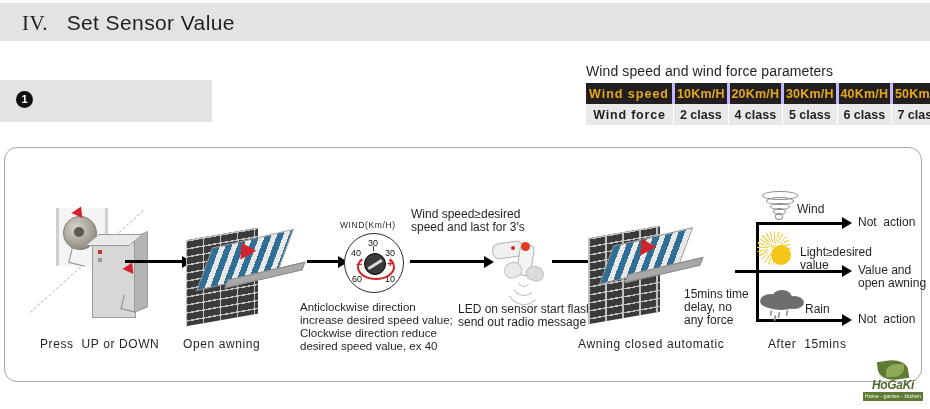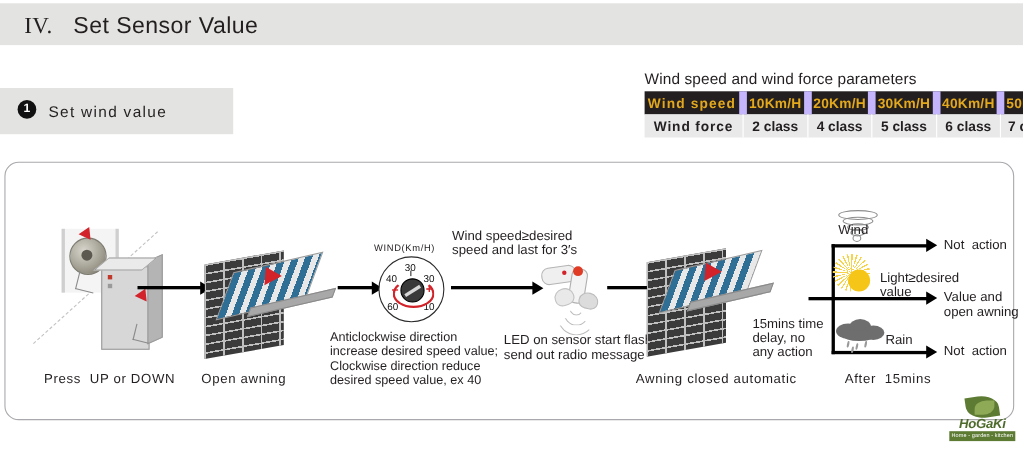--- a/index.html
+++ b/index.html
@@ -16,21 +16,21 @@
   .chip-bullet{position:absolute;left:16px;top:11px;width:17px;height:17px;border-radius:50%;
     background:#111;color:#fff;font-size:11px;line-height:17px;text-align:center;font-weight:bold;}
   .chip-txt{position:absolute;left:44px;top:13px;font-size:14px;letter-spacing:1.2px;}
 
   
   .tbl-wrap{position:absolute;left:586px;top:63px;width:403px;}
   .tbl-title{font-size:14px;color:#231f20;margin-bottom:4px;letter-spacing:.1px;}
   table.params{border-collapse:collapse;width:344px;table-layout:fixed;}
   table.params td{height:21px;font-size:12.5px;text-align:center;padding:0;font-weight:bold;}
   tr.dark td{background:#231f20;color:#e3a81c;font-weight:bold;letter-spacing:.2px;
-             border-right:7px solid #c4b5fd;}
+             border-right:3px solid #c4b5fd;}
   tr.dark td:last-child{border-right:none;}
   tr.dark td.hd{letter-spacing:1px;}
   tr.light td{background:#e9e9e9;color:#231f20;border-right:1px solid #fff;}
   tr.light td:last-child{border-right:none;}
   tr.light td.hd{letter-spacing:.8px;}
   .c0{width:86px;}
   .c1{width:51.5px;}
 
   
   .panel{position:absolute;left:4px;top:147px;width:916px;height:233px;
@@ -116,21 +116,20 @@
 
 <div class="hdr">
   <div class="hdr-txt">
     <span class="hdr-num">IV.</span>
     &nbsp; <span>Set Sensor Value</span>
   </div>
 </div>
 
 <div class="chip">
   <span class="chip-bullet">1</span>
-  <span class="chip-txt">Set wind value</span>
 </div>
 
 <div class="tbl-wrap">
   <div class="tbl-title">Wind speed and wind force parameters</div>
   <table class="params">
     <tbody>
         <tr class="dark">
       <td class="c0 hd">Wind  speed</td>
       <td class="c1">10Km/H</td>
       <td class="c1">20Km/H</td>
@@ -237,42 +236,42 @@
 <div style="position:absolute;left:588px;top:224px;width:112px;height:100px;">
   <div class="wall" style="left:0px;top:8px;width:72px;height:86px;"></div>
   <div class="awn-fab" style="left:18px;top:14px;width:78px;height:34px;"></div>
   <div class="awn-bar" style="left:38px;top:42px;width:74px;height:6px;"></div>
   <div class="red-arrow" style="left:48px;top:14px;transform:rotate(152deg);"></div>
 </div>
 <div class="t cap" style="left:578px;top:338px;">Awning closed automatic</div>
 
 <div class="t" style="left:684px;top:288px;font-size:12px;">15mins time
 delay, no
-any action</div>
+any force</div>
 
 <div class="bl h" style="left:735px;top:270px;width:24px;"></div>
 <div class="bl v" style="left:756px;top:222px;height:100px;"></div>
 
 <div class="bl h" style="left:756px;top:222px;width:88px;"></div>
 <div class="barrow" style="left:842px;top:217px;"></div>
 
 <div class="bl h" style="left:756px;top:270px;width:88px;"></div>
 <div class="barrow" style="left:842px;top:265px;"></div>
 
 <div class="bl h" style="left:756px;top:319px;width:88px;"></div>
 <div class="barrow" style="left:842px;top:314px;"></div>
 
 <div class="tornado" style="position:absolute;left:760px;top:190px;width:40px;height:32px;">
   <div style="position:absolute;left:2px;top:1px;width:34px;height:7px;border:1.2px solid #8d8d8d;border-radius:50%;"></div>
   <div style="position:absolute;left:6px;top:7px;width:26px;height:6px;border:1.2px solid #8d8d8d;border-radius:50%;"></div>
   <div style="position:absolute;left:10px;top:13px;width:18px;height:5px;border:1.2px solid #8d8d8d;border-radius:50%;"></div>
   <div style="position:absolute;left:13px;top:18px;width:11px;height:5px;border:1.2px solid #8d8d8d;border-radius:50%;"></div>
   <div style="position:absolute;left:15px;top:23px;width:6px;height:5px;border:1.2px solid #8d8d8d;border-radius:50%;"></div>
 </div>
-<div class="t b" style="left:762px;top:203px;">Wind</div>
+<div class="t b" style="left:797px;top:203px;">Wind</div>
 <div class="t b" style="left:858px;top:216px;">Not  action</div>
 
 <div style="position:absolute;left:764px;top:238px;width:34px;height:34px;">
   <div class="sunray"></div>
   <div class="sun" style="left:7px;top:7px;"></div>
 </div>
 <div class="t b" style="left:800px;top:246px;">Light≥desired
 value</div>
 <div class="t b" style="left:858px;top:264px;">Value and
 open awning</div>

